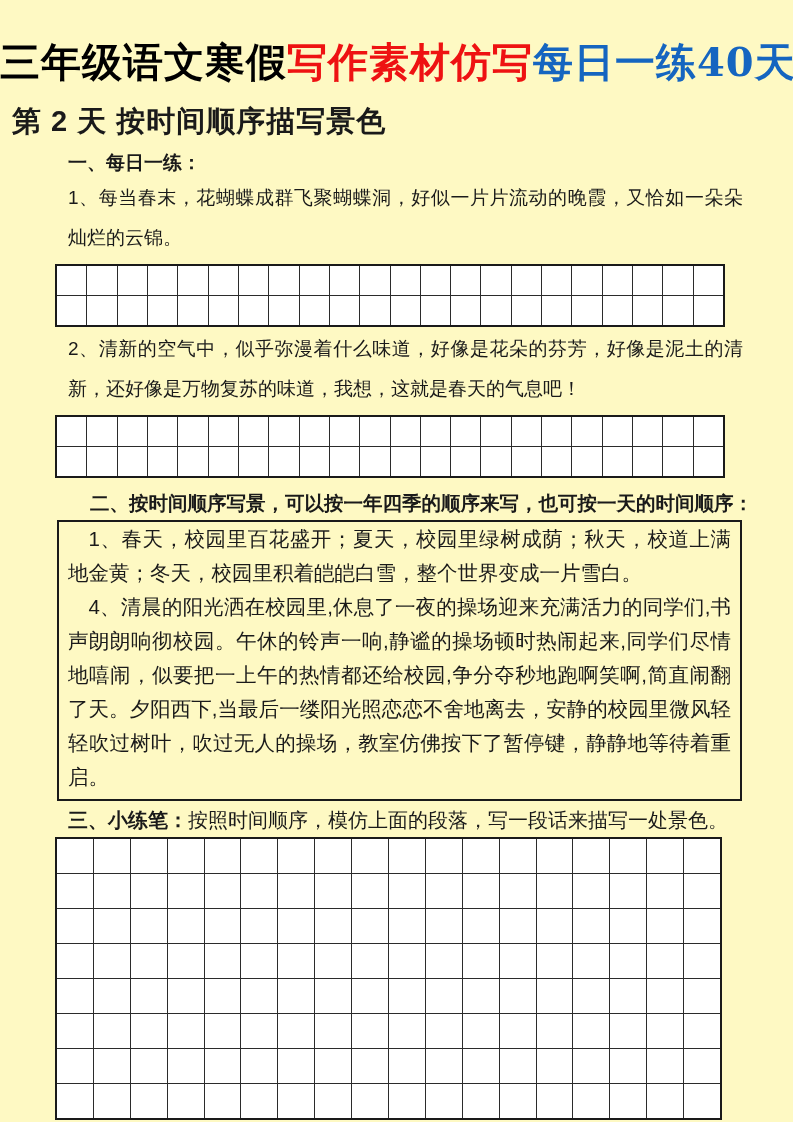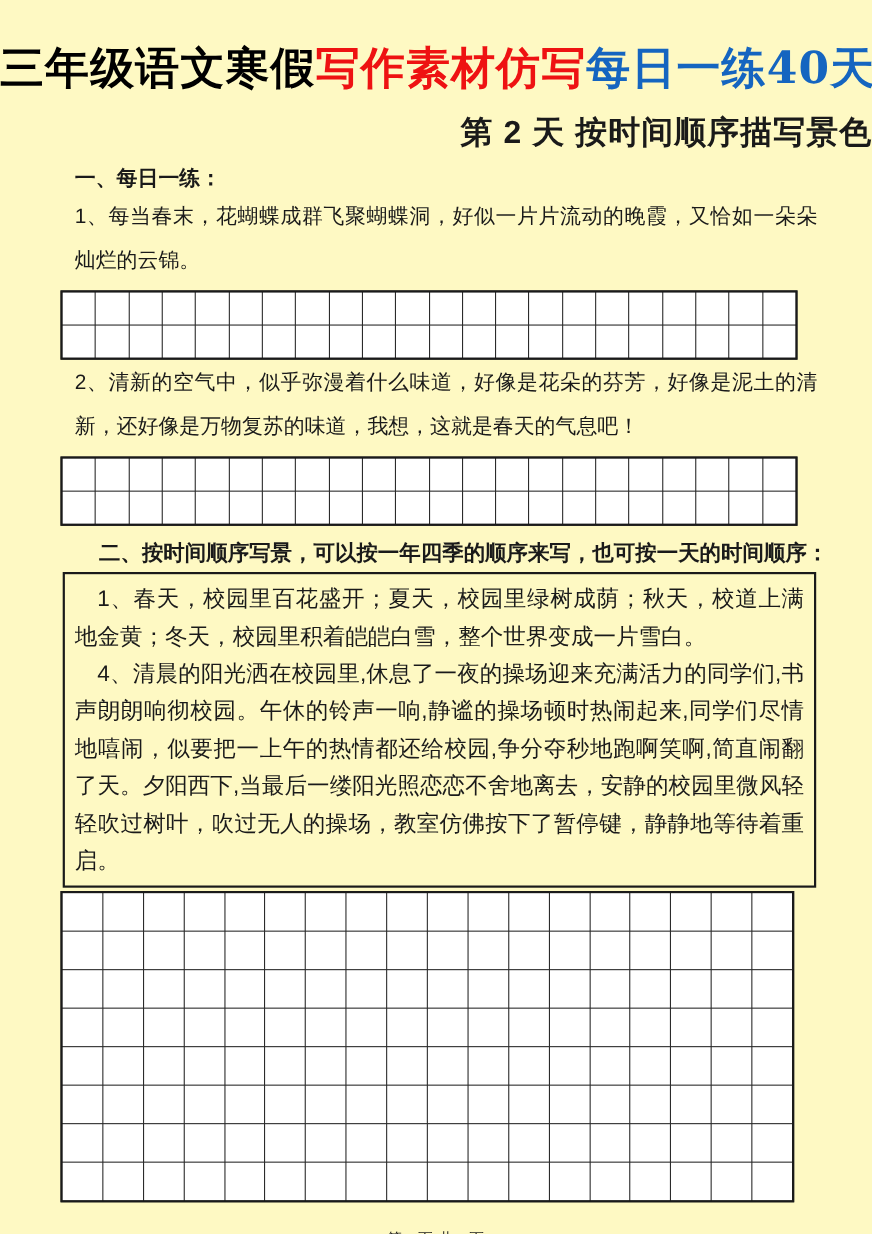--- a/index.html
+++ b/index.html
@@ -16,22 +16,22 @@
     margin:36px 0 0 0;
     text-align:center;
     font-family:"DejaVu Serif", serif;
     font-weight:bold;
     font-size:40px;
     line-height:52px;
     letter-spacing:1px;
     white-space:nowrap;
   }
   .day-title{
-    margin:14px 0 0 7px;
-    text-align:right;
+    margin:14px 0 0 12px;
+    text-align:left;
     font-size:29px;
     font-weight:bold;
     line-height:38px;
     letter-spacing:1px;
   }
   
   .s1-heading{
     margin:9px 55px 0 68px;
     font-size:19px;
     font-weight:bold;
@@ -64,21 +64,21 @@
     font-weight:bold;
     line-height:26px;
     white-space:nowrap;
     text-align:right;
   }
   .example-box{
     margin:4px 0 0 57px;
     width:685px;
     box-sizing:border-box;
     border:2px solid #1a1a1a;
-    padding:6px 9px 5px 9px;
+    padding:0 9px 5px 9px;
   }
   .example-box p{
     margin:0;
     font-size:20.5px;
     line-height:34px;
     text-indent:1em;
     text-align:justify;
   }
   
   .s3-line{
@@ -208,20 +208,21 @@
       <div class="cell"></div>
     </div>
 
   <div class="s2-heading">二、按时间顺序写景，可以按一年四季的顺序来写，也可按一天的时间顺序：</div>
 
   <div class="example-box">
     <p>1、春天，校园里百花盛开；夏天，校园里绿树成荫；秋天，校道上满地金黄；冬天，校园里积着皑皑白雪，整个世界变成一片雪白。</p>
     <p>4、清晨的阳光洒在校园里,休息了一夜的操场迎来充满活力的同学们,书声朗朗响彻校园。午休的铃声一响,静谧的操场顿时热闹起来,同学们尽情地嘻闹，似要把一上午的热情都还给校园,争分夺秒地跑啊笑啊,简直闹翻了天。夕阳西下,当最后一缕阳光照恋恋不舍地离去，安静的校园里微风轻轻吹过树叶，吹过无人的操场，教室仿佛按下了暂停键，静静地等待着重启。</p>
   </div>
 
+  <p class="s3-line"><span class="bold">三、小练笔：</span><span>按照时间顺序，模仿上面的段落，写一段话来描写一处景色。</span></p>
 
   <div class="wgrid grid-large" style="grid-template-columns: repeat(18, 1fr);">
       <div class="cell"></div>
       <div class="cell"></div>
       <div class="cell"></div>
       <div class="cell"></div>
       <div class="cell"></div>
       <div class="cell"></div>
       <div class="cell"></div>
       <div class="cell"></div>

